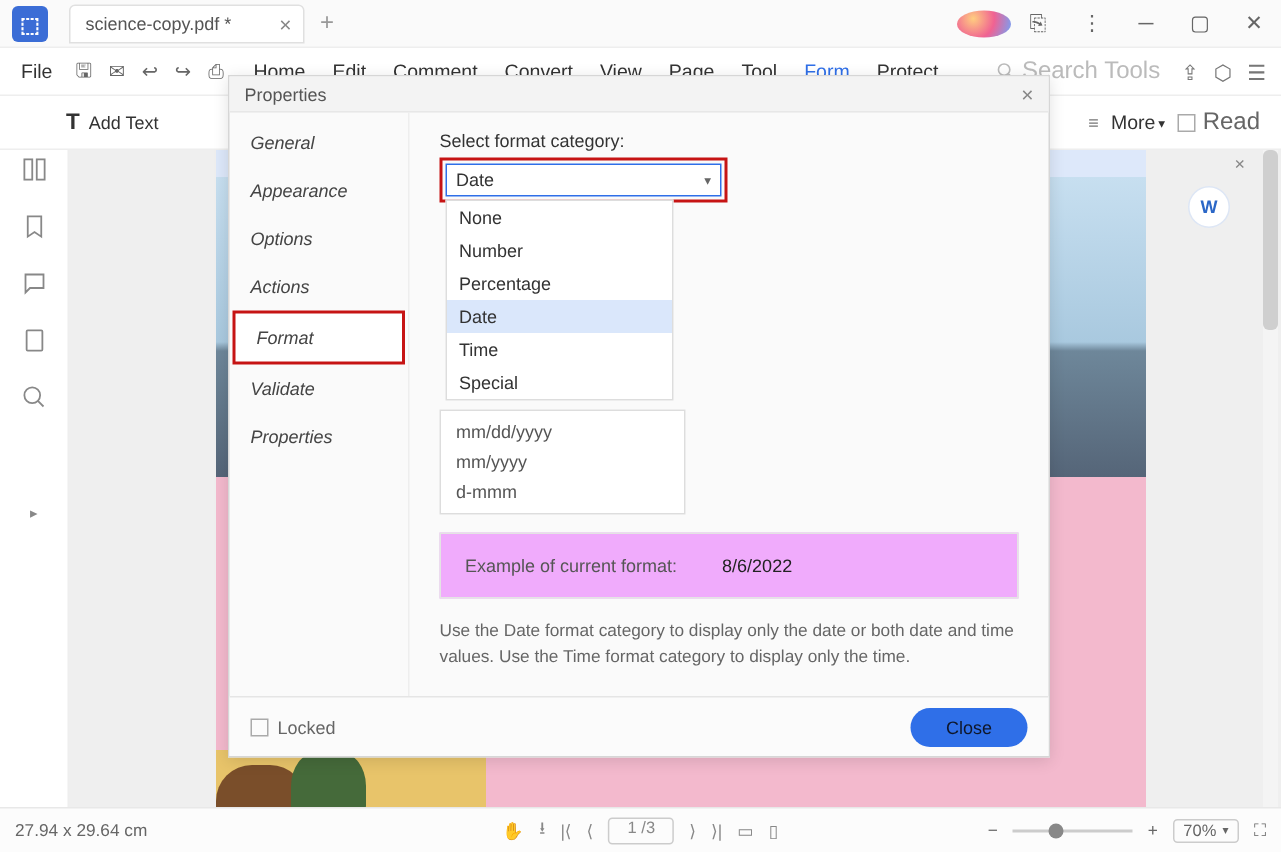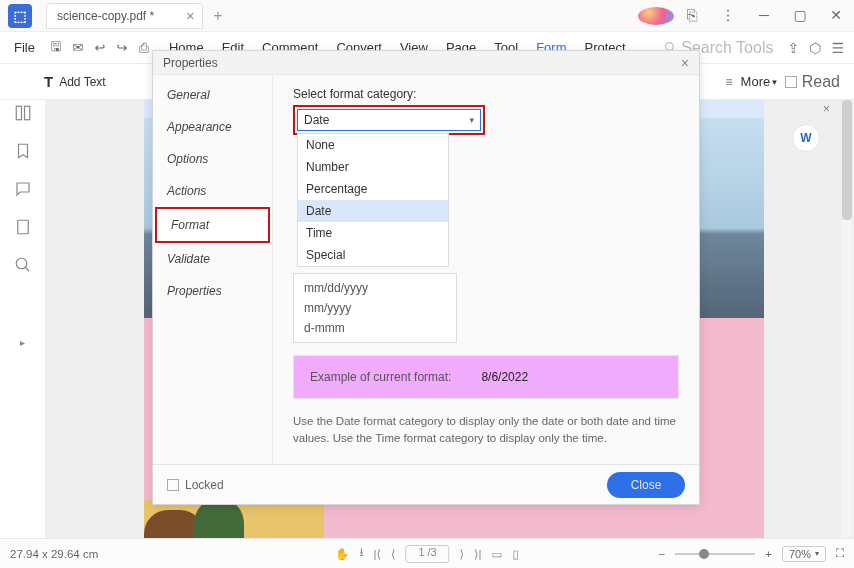--- a/index.html
+++ b/index.html
@@ -66,21 +66,21 @@
 .dropdown .hl { background:#dae7fb; }
 .date-list { margin-top:138px; border:1px solid #ddd; width:164px; padding:4px 10px; background:#fff; }
 .date-list div { padding:3px 0; font-size:12px; color:#555; }
 .fmtbox { border:1px solid #e4e4e4; margin-top:12px; padding:14px 16px; font-size:12px; display:flex; gap:30px; background:#f0abfc;}
 .fmtbox .lbl { color:#555; }
 .fmtbox .val { color:#222; font-weight:500; }
 .helptext { margin-top:14px; font-size:11.5px; color:#666; line-height:1.5; }
 .dialog-footer { position:absolute; bottom:0; left:0; right:0; height:40px; border-top:1px solid #e5e5e5; display:flex; align-items:center; padding:0 14px; background:#fbfbfb;}
 .locked-wrap { display:flex; align-items:center; gap:6px; color:#666; font-size:12px;}
 .lockbox { width:12px; height:12px; border:1px solid #aaa; }
-.close-btn { margin-left:auto; width:78px; height:26px; background:#2f6fe8; color:#e5e5e5; border:none; border-radius:13px; font-size:12px; }
+.close-btn { margin-left:auto; width:78px; height:26px; background:#2f6fe8; color:#0f172a; border:none; border-radius:13px; font-size:12px; }
 
 .statusbar { position:absolute; bottom:0; left:0; right:0; height:30px; border-top:1px solid #e8e8e8; display:flex; align-items:center; padding:0 10px; font-size:11.5px; color:#666; background:#fcfcfc; }
 .sb-center { position:absolute; left:50%; transform:translateX(-50%); display:flex; align-items:center; gap:10px; }
 .sb-center span { color:#888; }
 .page-input { border:1px solid #ccc; width:44px; height:18px; text-align:center; font-size:11px; color:#666; border-radius:3px; }
 .sb-right { margin-left:auto; display:flex; align-items:center; gap:10px; }
 .zoomtrack { width:80px; height:2px; background:#ccc; position:relative; }
 .zoomthumb { position:absolute; left:24px; top:-4px; width:10px; height:10px; border-radius:50%; background:#888; }
 .zoom-select { border:1px solid #ccc; padding:1px 6px; border-radius:3px; font-size:11px; display:flex; align-items:center; gap:4px; }
 </style>

